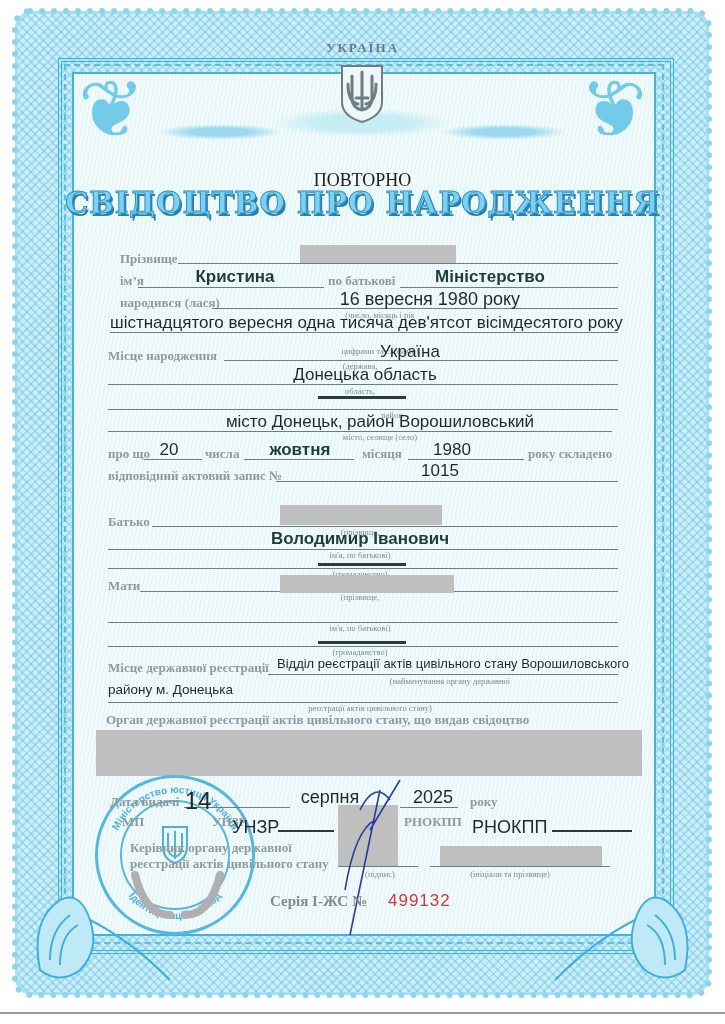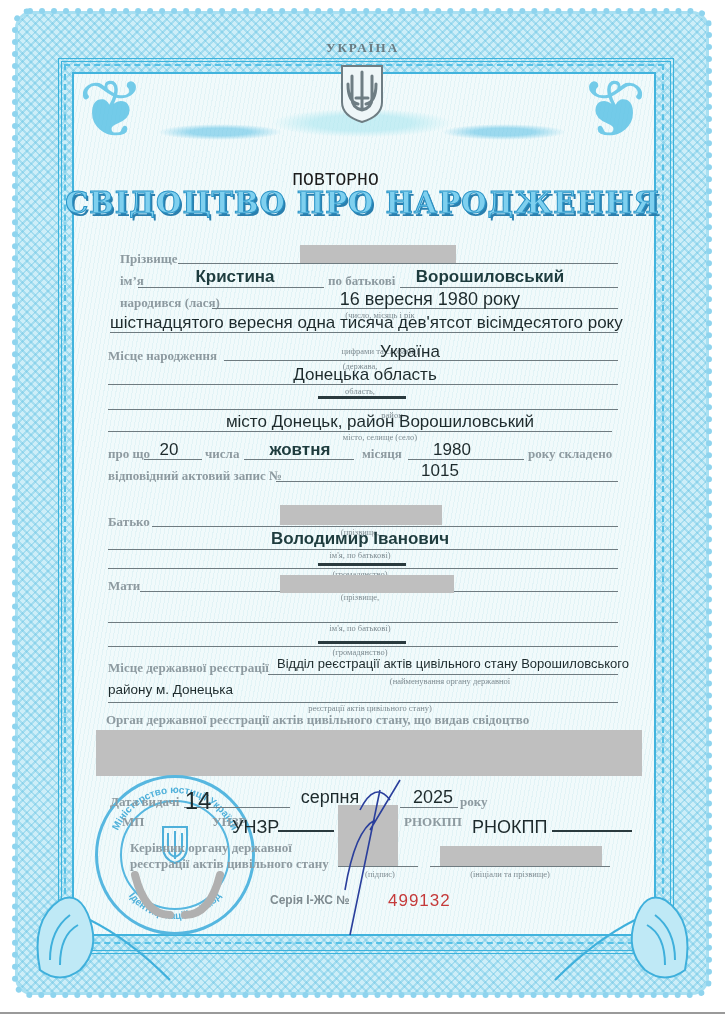--- a/index.html
+++ b/index.html
@@ -30,36 +30,36 @@
   .orn-tr { right:78px; top:70px; transform:scaleX(-1); }
   .top-band { position:absolute; left:78px; top:78px; width:568px; height:90px;
     background:
       radial-gradient(ellipse at 25% 60%, rgba(86,190,228,0.55) 0 30px, transparent 62px),
       radial-gradient(ellipse at 75% 60%, rgba(86,190,228,0.55) 0 30px, transparent 62px),
       radial-gradient(ellipse at 50% 50%, rgba(170,230,240,0.6) 0 50px, transparent 90px);
   }
   .crest-title { position:absolute; left:0; width:725px; top:40px; text-align:center; font-family:"Liberation Serif", serif; font-weight:bold; font-size:13px; letter-spacing:2px; color:#6a7b82; }
   .crest { position:absolute; left:338px; top:62px; width:48px; height:62px; }
 
-  .repeat { position:absolute; left:0; width:671px; top:170px; text-align:center; font-family:Liberation Mono, monospace; font-size:18px; color:#1c1c1c; }
+  .repeat { position:absolute; left:0; width:725px; top:170px; text-align:center; font-family:Liberation Serif, serif; font-size:18px; color:#1c1c1c; }
   .title { position:absolute; left:0; width:725px; top:186px; text-align:center; font-family:"DejaVu Serif", serif; font-weight:bold; font-size:29px; letter-spacing:1px; color:#7fd0ef; -webkit-text-stroke:1px #2a93c6; text-shadow:2px 2px 0 #2a7fae; transform:scaleY(1.05); }
 
   .label { position:absolute; font-family:"Liberation Serif", serif; font-weight:bold; font-size:13px; color:#8d9aa0; white-space:nowrap; }
   .hint { position:absolute; font-family:"Liberation Serif", serif; font-size:8.5px; color:#7d8a90; white-space:nowrap; text-align:center; }
   .line { position:absolute; height:1px; background:#6f7b80; }
   .thick { position:absolute; height:3px; background:#2a3a3e; }
   .val { position:absolute; font-family:"Liberation Sans", sans-serif; font-size:17px; color:#1d2a2c; white-space:nowrap; text-align:center; }
   .valb { font-weight:bold; color:#1e3c3e; }
   .redact { position:absolute; background:#bfbfbf; }
 
   .stamp { position:absolute; left:95px; top:775px; width:160px; height:160px; border-radius:50%; border:3px solid #56b7e0; box-sizing:border-box; }
   .stamp-inner { position:absolute; left:120px; top:800px; width:110px; height:110px; border-radius:50%; border:2px solid #56b7e0; box-sizing:border-box; }
   .stamp-text { position:absolute; left:95px; top:775px; width:160px; height:160px; }
   .sig { position:absolute; }
-  .serial-label { position:absolute; left:270px; top:893px; font-family:Liberation Sans, sans-serif; font-weight:bold; font-size:12px; color:#7f8b90; }
+  .serial-label { position:absolute; left:270px; top:893px; font-family:Liberation Serif, serif; font-weight:bold; font-size:15px; color:#7f8b90; }
   .serial-num { position:absolute; left:388px; top:891px; font-family:"Liberation Sans", sans-serif; font-size:17px; color:#c53a3a; letter-spacing:1px; }
 
   .bird { position:absolute; }
 </style>
 </head>
 <body>
 
 <div class="page">
 
   <div class="outer"></div>
@@ -81,21 +81,21 @@
 
   <div class="label" style="left:120px;top:251px;">Прізвище</div>
   <div class="line" style="left:178px;top:263px;width:440px;"></div>
   <div class="redact" style="left:300px;top:245px;width:156px;height:18px;"></div>
 
   <div class="label" style="left:120px;top:273px;">ім’я</div>
   <div class="line" style="left:138px;top:287px;width:186px;"></div>
   <div class="val valb" style="left:150px;top:267px;width:170px;">Кристина</div>
   <div class="label" style="left:328px;top:273px;">по батькові</div>
   <div class="line" style="left:400px;top:287px;width:218px;"></div>
-  <div class="val valb" style="left:400px;top:267px;width:180px;">Ворошиловський</div>
+  <div class="val valb" style="left:400px;top:267px;width:180px;">Міністерство</div>
 
   <div class="label" style="left:120px;top:295px;">народився (лася)</div>
   <div class="line" style="left:212px;top:308px;width:406px;"></div>
   <div class="val" style="left:300px;top:289px;width:220px;font-size:18px;text-align:right;">16 вересня 1980 року</div>
   <div class="hint" style="left:300px;top:310px;width:160px;">(число, місяць і рік</div>
   <div class="line" style="left:110px;top:332px;width:508px;"></div>
   <div class="val" style="left:110px;top:313px;width:508px;">шістнадцятого вересня одна тисяча дев'ятсот вісімдесятого року</div>
   <div class="hint" style="left:300px;top:346px;width:160px;">цифрами та словами)</div>
 
   <div class="label" style="left:108px;top:348px;">Місце народження</div>
@@ -176,21 +176,21 @@
     <path d="M40 100 Q50 140 75 140" fill="none" stroke="#b0b0b0" stroke-width="8" stroke-linecap="round"></path>
     <path d="M125 100 Q115 140 90 140" fill="none" stroke="#b0b0b0" stroke-width="8" stroke-linecap="round"></path>
   </svg>
 
   <div class="label" style="left:110px;top:794px;">Дата видачі</div>
   <div class="line" style="left:184px;top:807px;width:106px;"></div>
   <div class="val" style="left:178px;top:787px;width:40px;font-size:24px;">14</div>
   <div class="val" style="left:290px;top:787px;width:80px;font-size:18px;">серпня</div>
   <div class="line" style="left:400px;top:807px;width:58px;"></div>
   <div class="val" style="left:408px;top:787px;width:50px;font-size:18px;">2025</div>
-  <div class="label" style="left:460px;top:794px;text-align:center;">року</div>
+  <div class="label" style="left:470px;top:794px;text-align:center;">року</div>
 
   <div class="label" style="left:122px;top:814px;">МП</div>
   <div class="label" style="left:212px;top:814px;">УНЗР</div>
   <div class="val" style="left:232px;top:817px;font-size:18px;text-align:left;">УНЗР</div>
   <div class="thick" style="left:278px;top:830px;width:56px;height:2px;"></div>
   <div class="redact" style="left:338px;top:805px;width:60px;height:62px;"></div>
   <div class="label" style="left:404px;top:814px;">РНОКПП</div>
   <div class="val" style="left:472px;top:817px;font-size:18px;text-align:left;">РНОКПП</div>
   <div class="thick" style="left:552px;top:830px;width:80px;height:2px;"></div>
 

